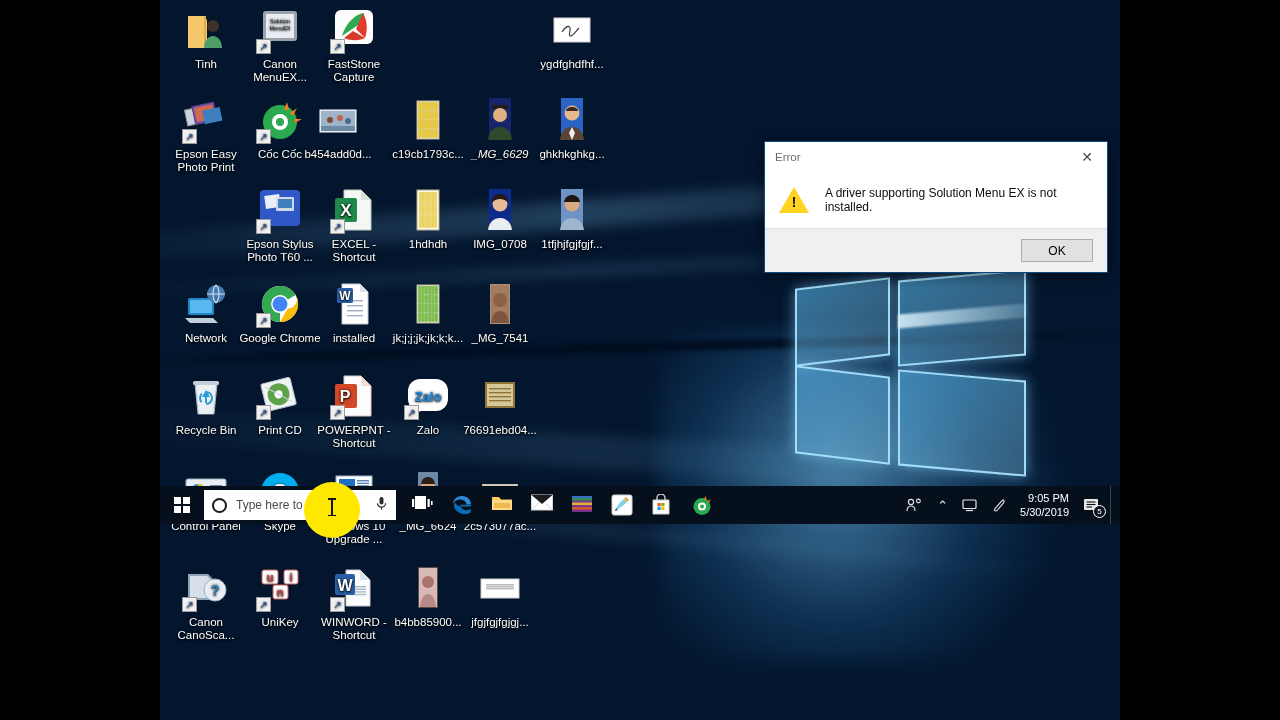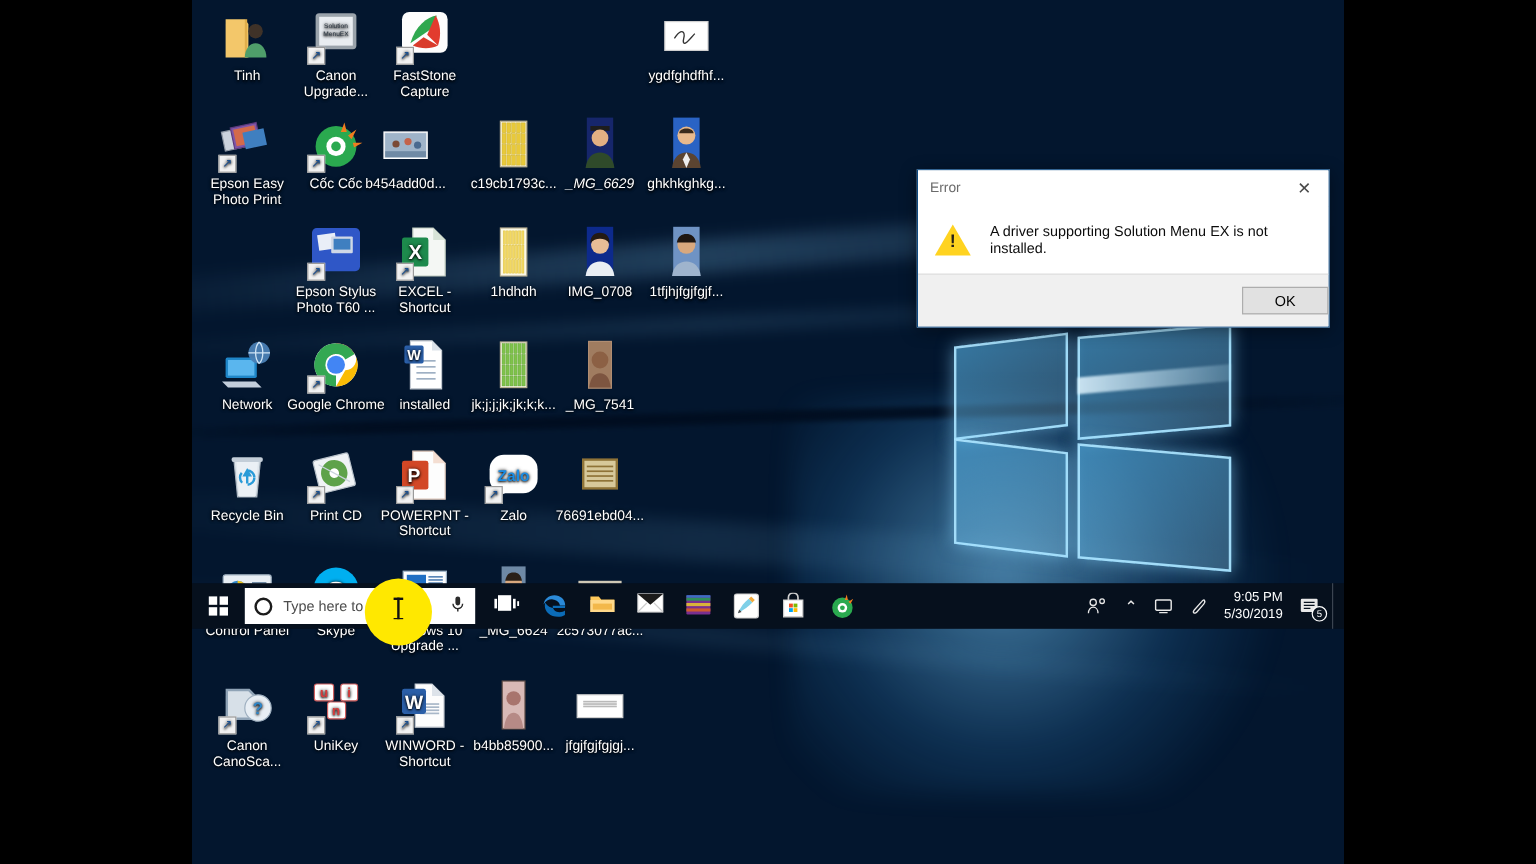--- a/index.html
+++ b/index.html
@@ -110,21 +110,21 @@
     border-left: 15px solid transparent; border-right: 15px solid transparent;
     border-bottom: 26px solid #ffd320;
   }
   #warn-icon .bang {
     position: absolute; left: 0; top: 9px; width: 30px; text-align: center;
     font-size: 15px; font-weight: bold; color: #262018; line-height: 1;
   }
   #dlg-message { font-size: 12px; color: #0c0c0c; }
   #dlg-footer {
     height: 44px; background: #f0f0f0; border-top: 1px solid #dfdfdf;
-    display: flex; align-items: center; justify-content: flex-end; flex: none;
+    display: flex; align-items: center; justify-content: flex-end; padding-right: 14px; flex: none;
   }
   #dlg-ok {
     width: 72px; height: 23px; background: #e1e1e1; border: 1px solid #adadad;
     font-size: 12px; color: #000; cursor: default;
     font-family: "Liberation Sans", sans-serif;
   }
 
   
   #taskbar {
     position: absolute; left: 160px; bottom: 0; width: 960px; height: 38px;
@@ -219,21 +219,21 @@
         <div class="d-icon" style="left: 78px; top: 6px;">
           <div class="glyph">
             <div class="art" style=""><svg width="48" height="48" viewBox="0 0 48 48">
                 <rect x="7" y="5" width="34" height="30" rx="3" fill="#9aa3ab"></rect>
                 <rect x="10" y="8" width="28" height="24" fill="#e9edf1"></rect>
                 <text x="24" y="17" font-size="5.5" text-anchor="middle" fill="#2e3a45">Solution</text>
                 <text x="24" y="24" font-size="5.5" text-anchor="middle" fill="#2e3a45">MenuEX</text>
               </svg></div>
             <span class="shortcut-arrow"></span>
           </div>
-          <span class="cap">Canon Upgrade...</span>
+          <span class="cap">Canon MenuEX...</span>
         </div>
         <div class="d-icon" style="left: 152px; top: 6px;">
           <div class="glyph">
             <div class="art" style=""><svg width="48" height="48" viewBox="0 0 48 48">
                 <rect x="5" y="4" width="38" height="34" rx="6" fill="#fdfdfd"></rect>
                 <path d="M12 30c4-14 14-22 22-23l-3 10z" fill="#2fa84f"></path>
                 <path d="M33 7c4 7 5 16 2 25l-9-9z" fill="#e23b2e"></path>
                 <path d="M35 32c-6 3-14 3-21 0l9-7z" fill="#d93b2b"></path>
               </svg></div>
             <span class="shortcut-arrow"></span>

